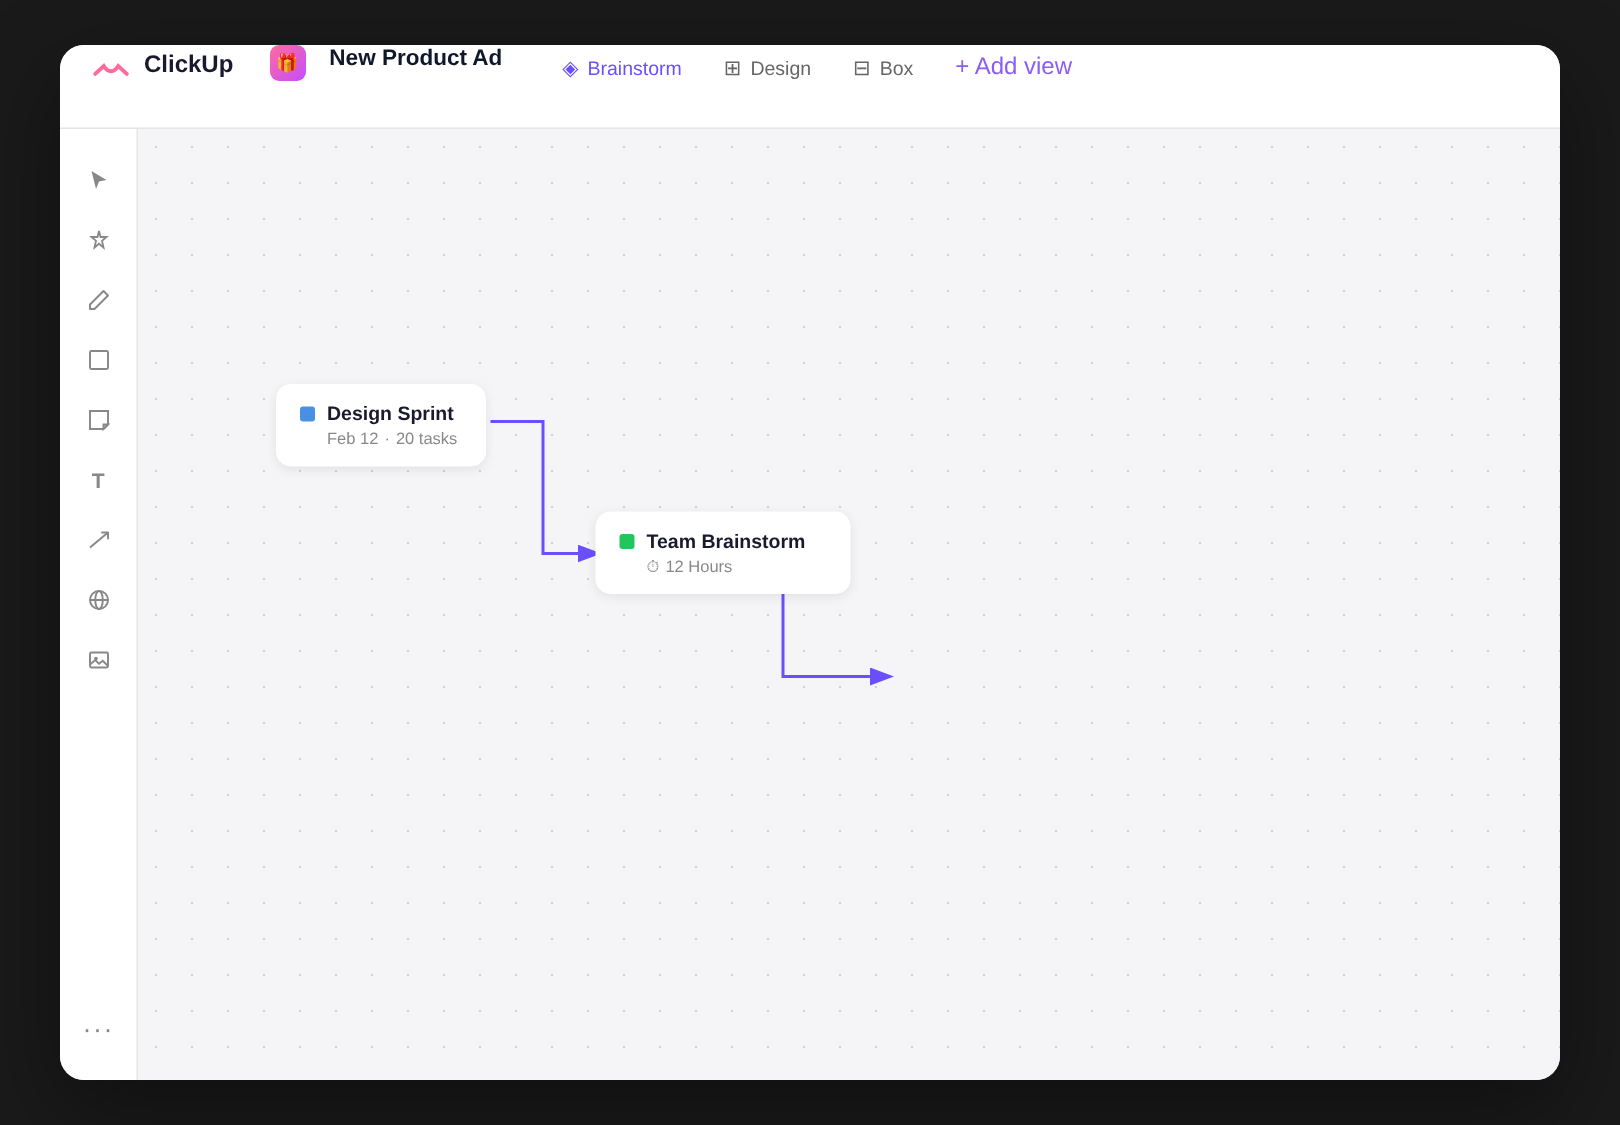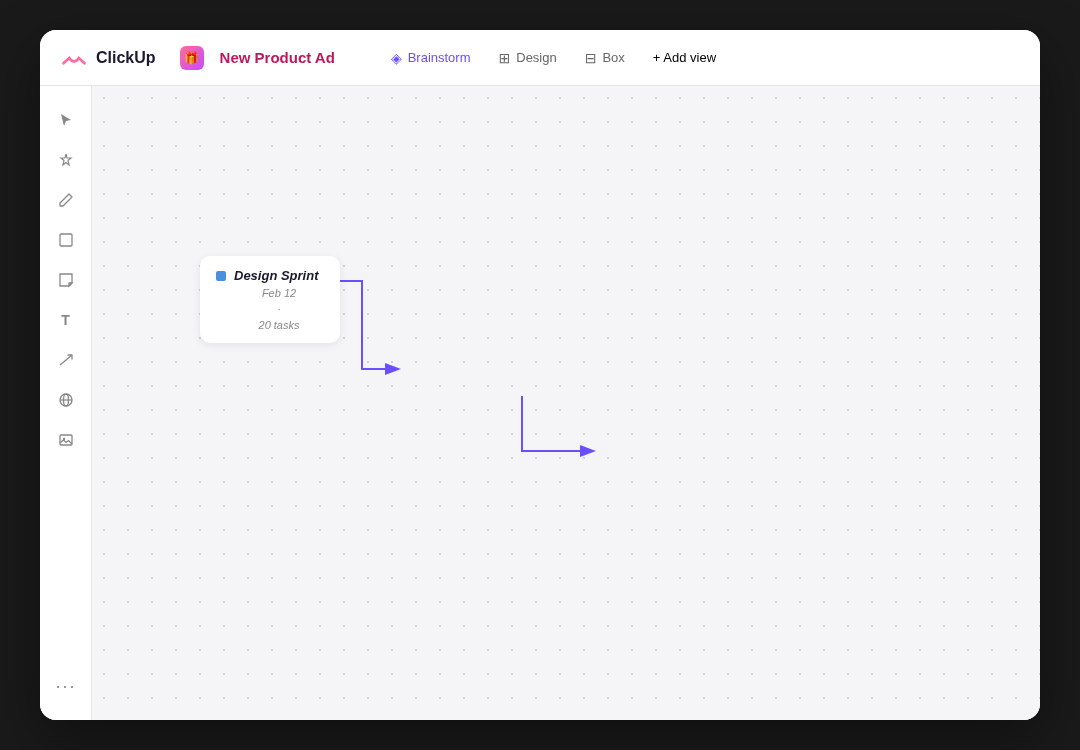--- a/index.html
+++ b/index.html
@@ -23,21 +23,21 @@
       flex-direction: column;
       box-shadow: 0 20px 60px rgba(0,0,0,0.4);
     }
 
     
     .header {
       background: #ffffff;
       border-bottom: 1px solid #e5e5e7;
       height: 56px;
       display: flex;
-      align-items: center;
+      align-items: flex-start;
       padding: 0 20px;
       gap: 16px;
       flex-shrink: 0;
     }
 
     .logo-area {
       display: flex;
       align-items: center;
       gap: 8px;
       margin-right: 8px;
@@ -61,22 +61,22 @@
       border-radius: 6px;
       display: flex;
       align-items: center;
       justify-content: center;
       font-size: 12px;
     }
 
     .project-name {
       font-size: 15px;
       font-weight: 600;
-      color: #be185d;
-      margin-right: 28px;
+      color: #0f172a;
+      margin-right: 12px;
     }
 
     .nav-tabs {
       display: flex;
       align-items: center;
       gap: 4px;
     }
 
     .nav-tab {
       display: flex;
@@ -98,22 +98,22 @@
     .nav-tab-icon {
       font-size: 14px;
     }
 
     .add-view {
       display: flex;
       align-items: center;
       gap: 4px;
       padding: 6px 12px;
       border-radius: 8px;
-      font-size: 13px;
-      color: #000000;
+      font-size: 16px;
+      color: #8b5cf6;
       cursor: pointer;
     }
 
     
     .main-content {
       display: flex;
       flex: 1;
       overflow: hidden;
     }
 
@@ -189,21 +189,20 @@
       color: #1a1a2e;
     }
 
     .card-meta {
       font-size: 11px;
       color: #888;
       padding-left: 18px;
       display: flex;
       align-items: center;
       gap: 4px;
-      flex-direction: column;
     }
 
     .card-meta-icon {
       font-size: 11px;
     }
 
     
     .connector-svg {
       position: absolute;
       top: 0;
@@ -320,27 +319,37 @@
         <defs>
           <marker id="arrowhead1" markerWidth="8" markerHeight="8" refX="6" refY="3" orient="auto">
             <path d="M0,0 L0,6 L8,3 z" fill="#6b4fff"></path>
           </marker>
           <marker id="arrowhead2" markerWidth="8" markerHeight="8" refX="6" refY="3" orient="auto">
             <path d="M0,0 L0,6 L8,3 z" fill="#6b4fff"></path>
           </marker>
         </defs>
       </svg>
 
-      <div class="canvas-card" style="left: 108px; top: 170px; font-style: italic;">
+      <div class="canvas-card" style="left: 92px; top: 170px;">
         <div class="card-header">
           <div class="card-dot blue"></div>
           <span class="card-title">Design Sprint</span>
         </div>
         <div class="card-meta">
           <span>Feb 12</span>
           <span> · </span>
           <span>20 tasks</span>
         </div>
       </div>
 
+      <div class="canvas-card" style="left: 305px; top: 255px; min-width: 170px;">
+        <div class="card-header">
+          <div class="card-dot green"></div>
+          <span class="card-title">Team Brainstorm</span>
+        </div>
+        <div class="card-meta">
+          <span class="card-meta-icon">⏱</span>
+          <span>12 Hours</span>
+        </div>
+      </div>
     </div>
   </div>
 </div>
 
 </body></html>

